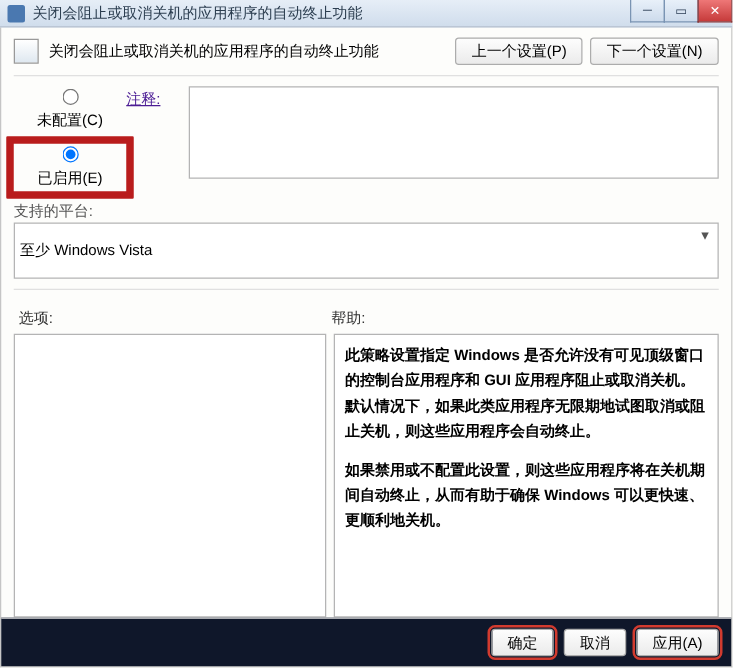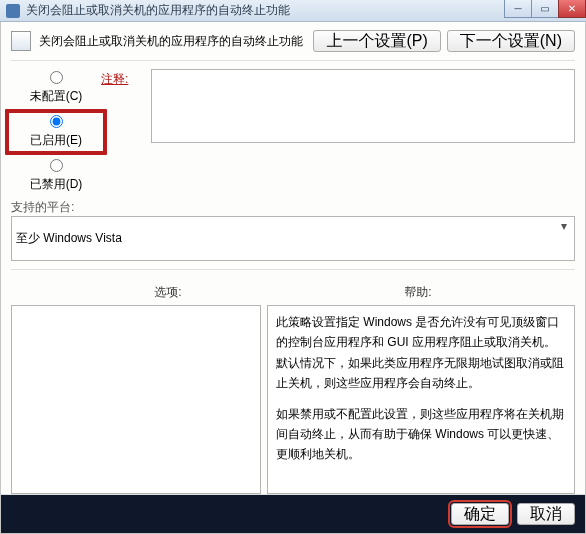--- a/index.html
+++ b/index.html
@@ -74,21 +74,21 @@
     margin-right: 8px;
   }
   .header-title { flex: 1; }
   .nav-btns { display: flex; gap: 6px; margin-left: auto; }
   .btn {
     height: 22px;
     padding: 0 12px;
     background: linear-gradient(#fdfdfd,#ebebeb);
     border: 1px solid #acacac;
     border-radius: 3px;
-    font-size: 16px;
+    font-size: 12px;
     line-height: 20px;
     cursor: default;
     display: inline-flex;
     align-items: center;
   }
   hr.sep {
     border: none; border-top: 1px solid #e0e0e0;
     margin: 2px 10px 6px 10px;
   }
   
@@ -104,29 +104,29 @@
     gap: 8px;
     padding-top: 2px;
   }
   .radio {
     display: flex; align-items: center; gap: 4px;
     cursor: default;
     flex-direction: column;
   }
   .radio input { margin: 0; }
   .radio-highlight {
-    border: 4px solid #b91c1c;
+    border: 6px solid #b91c1c;
     padding: 2px 4px;
     margin: -4px -6px;
     border-radius: 1px;
   }
   .comment-col {
     flex: 1; display: flex; align-items: flex-start;
   }
-  .comment-label { width: 50px; padding-top: 2px; color: #b91c1c; text-decoration: underline; }
+  .comment-label { width: 50px; padding-top: 2px; color: #4c1d95; text-decoration: underline; }
   .textbox {
     flex: 1;
     height: 74px;
     border: 1px solid #b4b4b4;
     background: #fff;
     padding: 2px 4px;
     overflow-y: auto;
   }
   .platform-row {
     display: flex; 
@@ -147,41 +147,40 @@
     position: absolute; right: 2px; top: 1px;
     width: 16px; height: 16px;
     display: flex; align-items: center; justify-content: center;
     color: #555;
   }
   
   .mid-labels {
     display: flex;
     padding: 8px 14px 4px 14px;
     color: #333;
-    justify-content: center;
   }
   .mid-labels .left { width: 250px; }
   
   .panes {
     display: flex;
     gap: 6px;
     padding: 0 10px;
     flex: 1;
     min-height: 0;
   }
   .pane {
     border: 1px solid #b4b4b4;
     background: #fff;
     flex: 1;
     overflow: auto;
     padding: 6px 8px;
     line-height: 1.7;
   }
   .pane.left { flex: 0 0 250px; }
-  .pane.right p { margin-bottom: 10px; }
+  .pane.right p { margin-bottom: 10px; font-weight: bold; }
   
   .footer {
     display: flex;
     justify-content: flex-end;
     gap: 8px;
     padding: 8px 10px;
     background: #0f172a;
     border-top: 1px solid #ddd;
   }
   .red-box { outline: 2px solid #d23b2f; outline-offset: 1px; }
@@ -219,24 +218,20 @@
         <label class="radio">
           <input type="radio" name="state" style="">
           <span>未配置(C)</span>
         </label>
         <span class="radio-highlight">
           <label class="radio">
             <input type="radio" name="state" checked="" style="">
             <span>已启用(E)</span>
           </label>
         </span>
-        <label class="radio">
-          <input type="radio" name="state" style="">
-          <span>已禁用(D)</span>
-        </label>
       </div>
       <div class="comment-col">
         <div class="comment-label">注释:</div>
         <div class="textbox"></div>
       </div>
     </div>
 
     <div class="platform-row">
       <span style="width:90px"></span>
       <span class="platform-label" style="width:auto;text-align:left;">支持的平台:</span>
@@ -257,16 +252,17 @@
       <div class="pane left"></div>
       <div class="pane right">
         <p>此策略设置指定 Windows 是否允许没有可见顶级窗口的控制台应用程序和 GUI 应用程序阻止或取消关机。默认情况下，如果此类应用程序无限期地试图取消或阻止关机，则这些应用程序会自动终止。</p>
         <p>如果禁用或不配置此设置，则这些应用程序将在关机期间自动终止，从而有助于确保 Windows 可以更快速、更顺利地关机。</p>
       </div>
     </div>
 
     <div class="footer">
       <div class="btn red-box">确定</div>
       <div class="btn">取消</div>
+      <div class="btn red-box">应用(A)</div>
     </div>
 
   </div>
 </div>
 
 </body></html>

